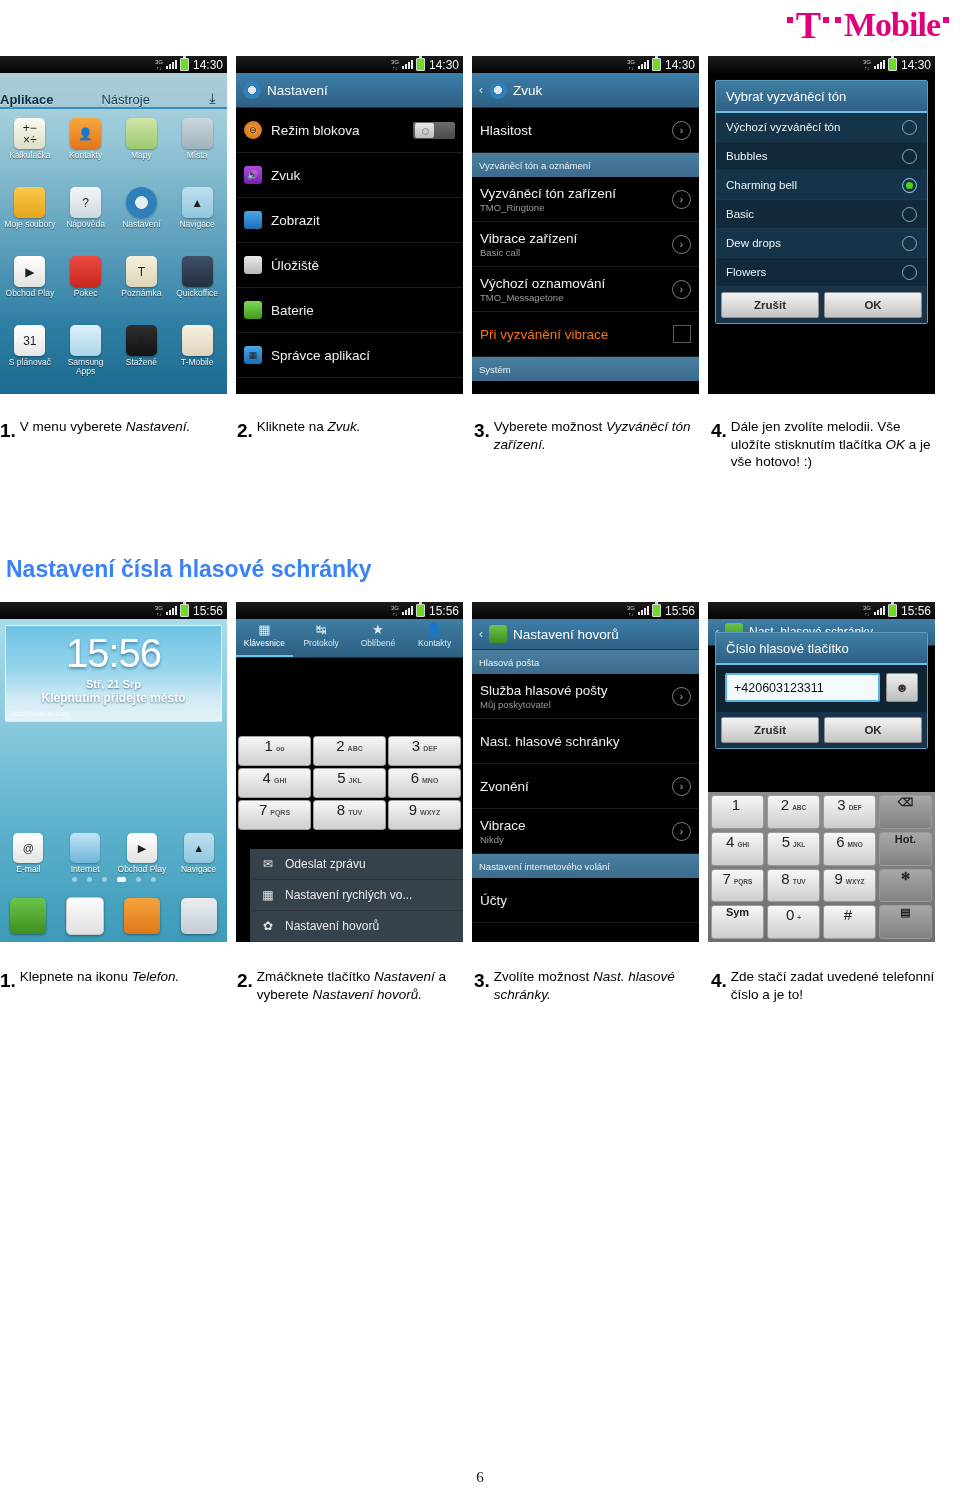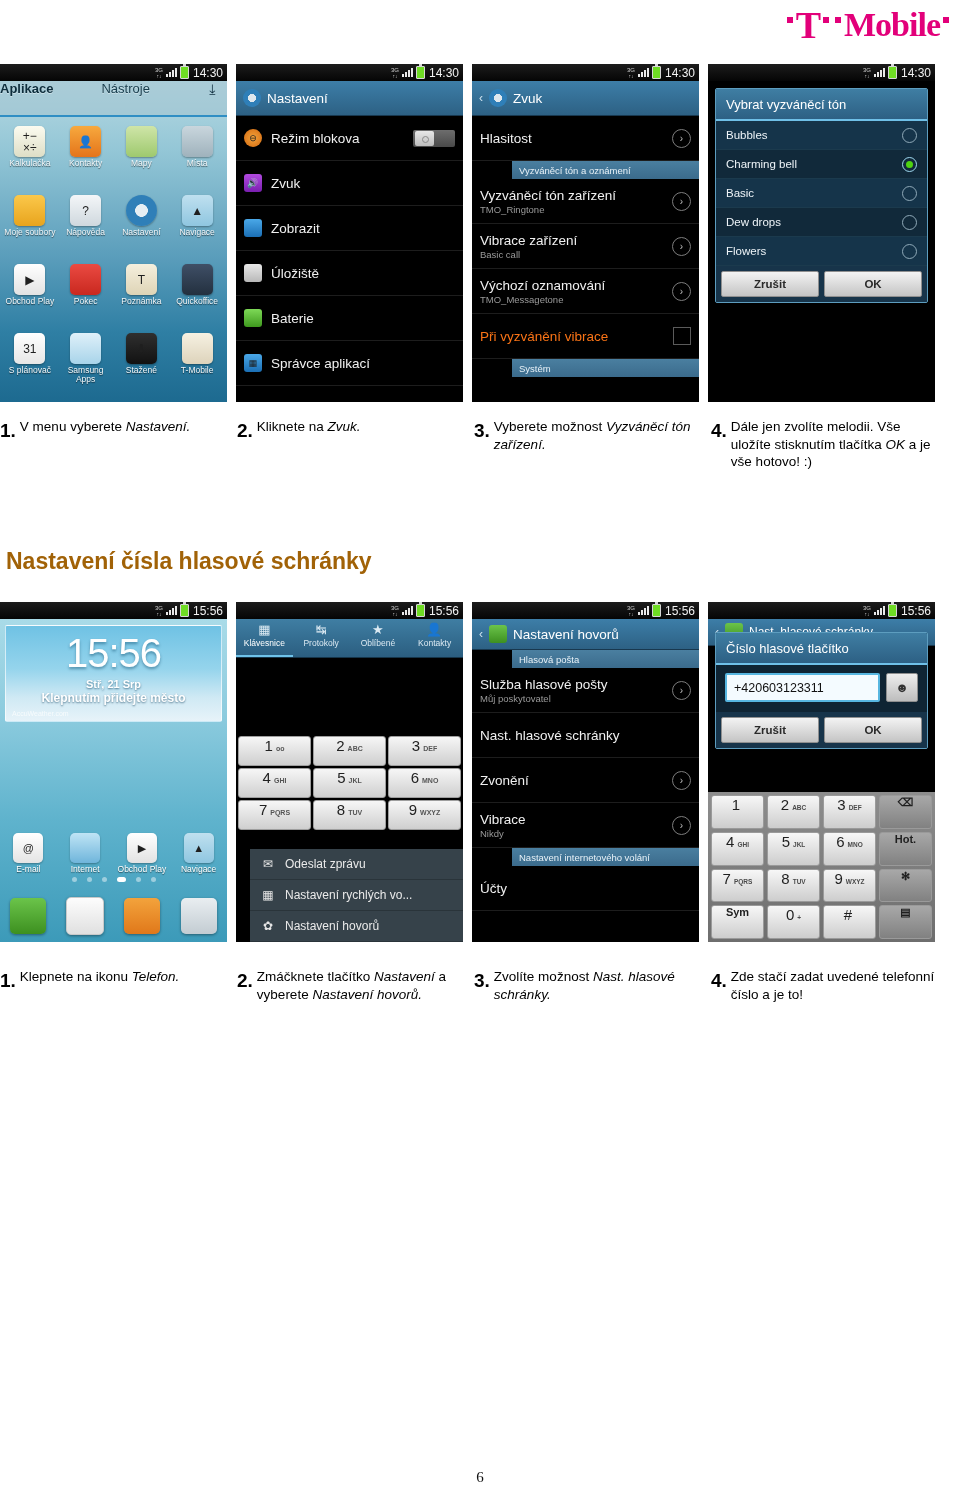--- a/index.html
+++ b/index.html
@@ -28,41 +28,41 @@
   .sb-sig span:nth-child(2){height:5px;}
   .sb-sig span:nth-child(3){height:7px;}
   .sb-sig span:nth-child(4){height:9px;}
   .sb-bat{width:7px;height:11px;background:#6fdc24;border:1px solid #d7d7d7;border-radius:1px;margin-right:4px;position:relative;}
   .sb-bat:after{content:"";position:absolute;left:2px;top:-3px;width:3px;height:2px;background:#d7d7d7;}
   .sb-time{font-size:12px;color:#f2f2f2;font-family:"Liberation Sans",sans-serif;}
 
   
   .drawer{position:absolute;top:17px;left:0;right:0;bottom:0;
     background:linear-gradient(180deg,#b7d9e2 0%,#93c6d6 22%,#5a9dbb 55%,#2f7fa4 78%,#1d6a90 100%);}
-  .drawer-tabs{height:34px;display:flex;align-items:flex-start;background:rgba(160,195,208,.55);border-bottom:2px solid #2f8ec4;gap:48px;}
+  .drawer-tabs{height:34px;display:flex;align-items:flex-end;background:rgba(160,195,208,.55);border-bottom:2px solid #2f8ec4;gap:48px;}
   .drawer-tabs .tb{flex:1;text-align:center;font-size:13px;color:#173c4c;text-shadow:0 1px 0 rgba(255,255,255,.4);}
   .drawer-tabs .tb.active{color:#0d2d3c;font-weight:bold;}
   .drawer-tabs .dlbtn{width:38px;text-align:center;color:#113041;font-size:14px;}
   .drawer-grid{display:grid;grid-template-columns:repeat(4,1fr);padding:4px 2px 0;}
   .dapp{text-align:center;padding-top:5px;height:69px;box-sizing:border-box;}
   .dapp .ic{width:31px;height:31px;margin:0 auto 2px;border-radius:5px;position:relative;box-shadow:0 1px 2px rgba(0,0,0,.35);}
   .dapp .lb{font-size:8.5px;color:#f2f8fb;line-height:9px;text-shadow:0 1px 1px rgba(0,0,0,.6);}
   .pagedots{text-align:center;padding-top:2px;}
 
   
   .alist{position:absolute;top:17px;left:0;right:0;bottom:0;background:#000;}
   .actionbar{height:34px;background:linear-gradient(#3d7ea8,#2d6184);display:flex;align-items:center;padding-left:7px;gap:6px;border-bottom:1px solid #18384f;}
   .actionbar .ttl{font-size:13.5px;color:#fff;}
   .actionbar .backarrow{color:#cfe3ef;font-size:12px;}
   .lrow{min-height:45px;border-bottom:1px solid #1d1d1d;padding:0 8px;display:flex;align-items:center;gap:9px;box-sizing:border-box;}
   .lrow .t1{font-size:13.5px;color:#f0f0f0;}
   .lrow .t2{font-size:9.5px;color:#9a9a9a;margin-top:1px;}
   .lrow .t1.dim{color:#f97316;}
   .chev{margin-left:auto;width:17px;height:17px;border:1.5px solid #7d7d7d;border-radius:50%;color:#bdbdbd;font-size:10px;display:flex;align-items:center;justify-content:center;flex:0 0 auto;}
-  .secthead{background:linear-gradient(#4a7fa0,#3b6b8c);height:18px;display:flex;align-items:center;padding-left:7px;font-size:9.5px;color:#e8f2f8;margin-left:40px;}
+  .secthead{background:linear-gradient(#4a7fa0,#3b6b8c);height:24px;display:flex;align-items:center;padding-left:7px;font-size:9.5px;color:#e8f2f8;}
   .sqicon{width:18px;height:18px;border-radius:3px;flex:0 0 auto;}
   .togg{margin-left:auto;width:42px;height:17px;border-radius:2px;background:linear-gradient(#6d6d6d,#4a4a4a);position:relative;flex:0 0 auto;}
   .togg:after{content:"";position:absolute;left:2px;top:1px;width:19px;height:15px;border-radius:2px;background:linear-gradient(#e8e8e8,#bdbdbd);}
   .togg:before{content:"";position:absolute;left:9px;top:6px;width:5px;height:5px;border-radius:50%;border:1px solid #8a8a8a;z-index:2;}
   .cbx{margin-left:auto;width:16px;height:16px;border:1.5px solid #5b5b5b;flex:0 0 auto;}
 
   
   .dlgwrap{position:absolute;top:17px;left:0;right:0;bottom:0;background:#000;}
   .dlg{position:absolute;left:7px;right:7px;top:7px;background:#0f2433;border:1px solid #5d9dbf;border-radius:2px;overflow:hidden;}
   .dlg-title{height:30px;background:linear-gradient(#3f7ea3,#2d6084);display:flex;align-items:center;padding-left:10px;font-size:13px;color:#fff;border-bottom:2px solid #6fc0e8;}
@@ -125,40 +125,40 @@
   .inputrow .pick{width:30px;height:27px;border-radius:2px;background:linear-gradient(#eeeeee,#bdbdbd);border:1px solid #8e8e8e;display:flex;align-items:center;justify-content:center;font-size:13px;color:#333;}
 
   
   .caps{position:absolute;left:0;display:flex;}
   .cap{width:237px;display:flex;gap:4px;box-sizing:border-box;padding-right:12px;}
   .cap .n{font-size:19px;font-weight:bold;color:#000;line-height:19px;flex:0 0 auto;padding-top:3px;}
   .cap .tx{font-size:13.5px;line-height:17.5px;color:#000;}
   .cap .tx i{font-style:italic;}
 
   
-  .sect-title{position:absolute;left:6px;font-size:23px;font-weight:bold;color:#a16207;}
+  .sect-title{position:absolute;left:6px;font-size:23px;font-weight:bold;color:#3b82f6;margin-top:8px;}
 
   
   .pageno{position:absolute;left:0;right:0;bottom:22px;text-align:center;font-family:"Liberation Serif",serif;font-size:15px;color:#111;}
 </style>
 </head>
 <body>
 
 <div class="page-header">
   <div class="tmo-logo">
     <span class="dot"></span>
       <span class="tletter">T</span>
       <span class="dot"></span>
       <span class="dot"></span>
       <span>Mobile</span>
       <span class="dot"></span>
   </div>
 </div>
 
-<div class="shots" id="row1-shots" style="top:64px;">
+<div class="shots" id="row1-shots" style="top:56px;">
 
   <div class="shot">
     <div class="statusbar">
       <div class="sb-3g">3G<i>↑↓</i></div>
       <div class="sb-sig">
           <span></span>
           <span></span>
           <span></span>
           <span></span>
         </div>
@@ -399,20 +399,24 @@
           <span></span>
           <span></span>
         </div>
       <div class="sb-bat"></div>
       <div class="sb-time">14:30</div>
     </div>
     <div class="dlgwrap">
       <div class="dlg">
         <div class="dlg-title">Vybrat vyzváněcí tón</div>
         <div class="dlg-list" id="s4opts">
+            <div class="opt">
+              <div class="olbl">Výchozí vyzváněcí tón</div>
+              <div class="radio"></div>
+            </div>
             <div class="opt">
               <div class="olbl">Bubbles</div>
               <div class="radio"></div>
             </div>
             <div class="opt">
               <div class="olbl">Charming bell</div>
               <div class="radio sel"></div>
             </div>
             <div class="opt">
               <div class="olbl">Basic</div>

